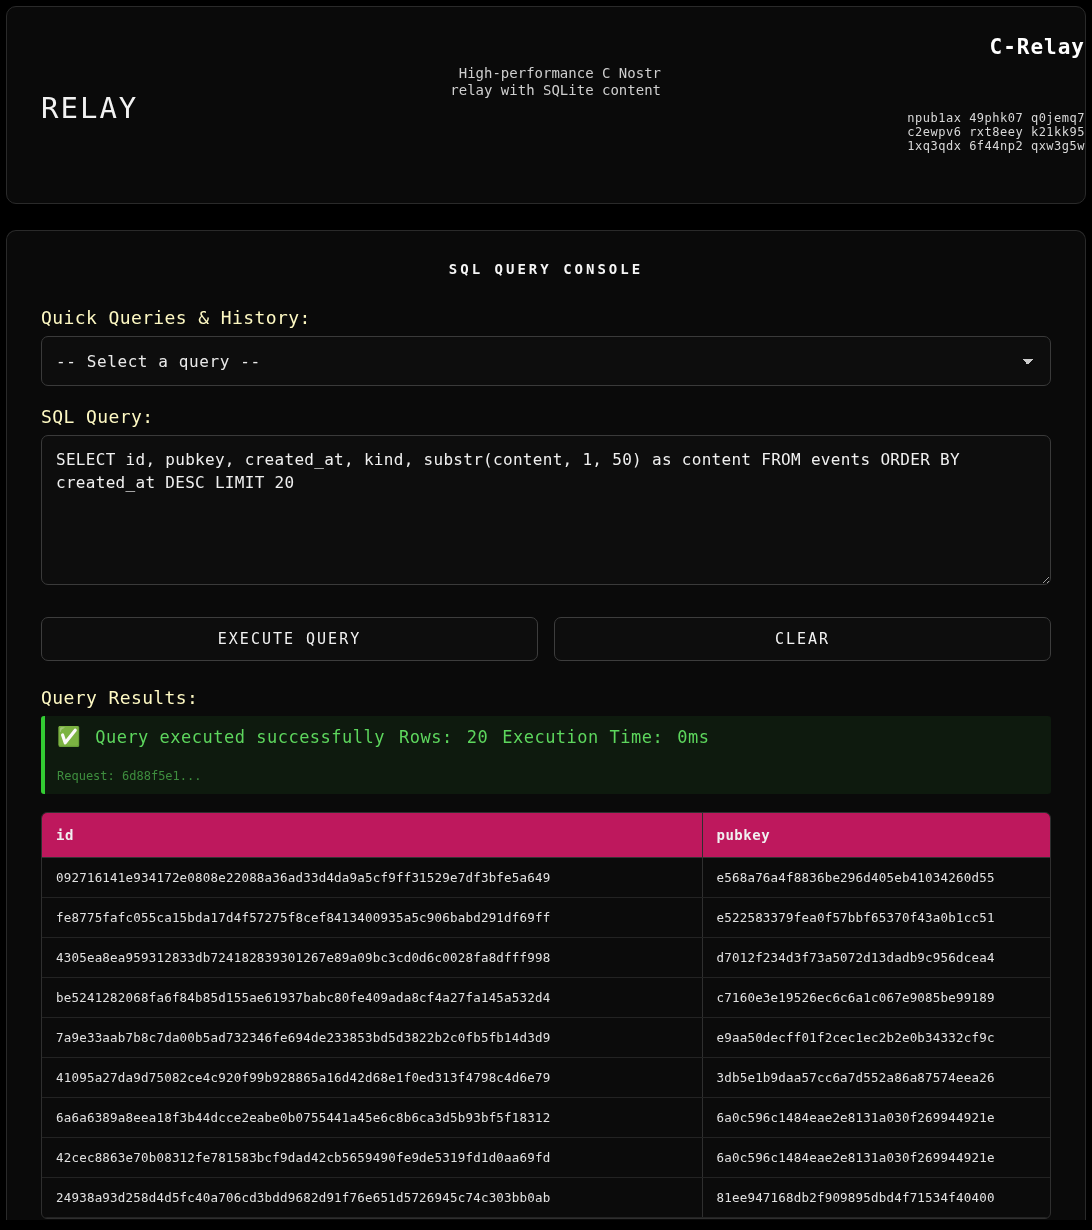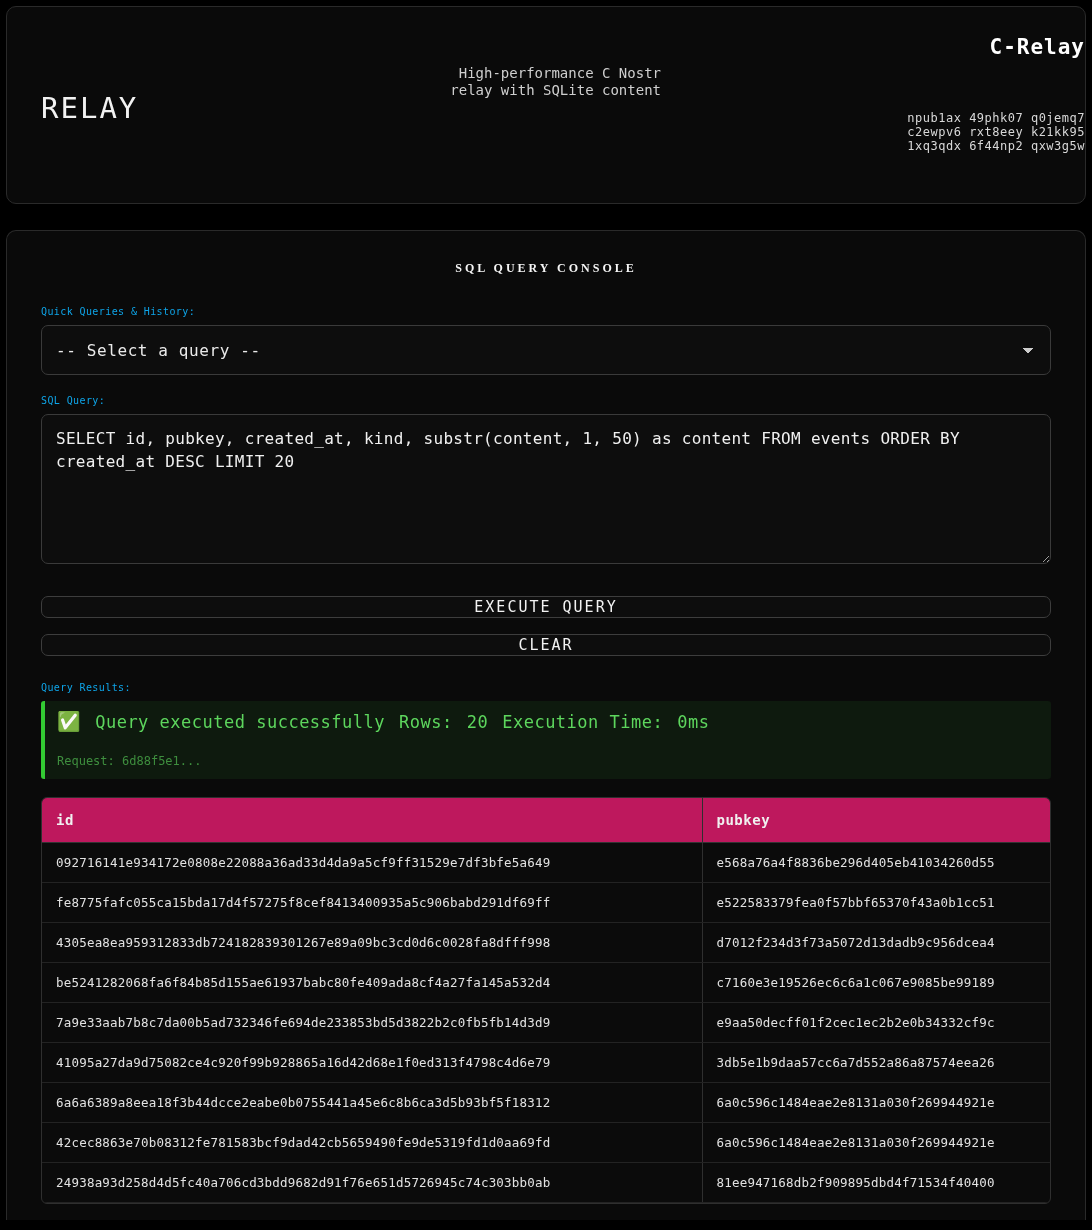--- a/index.html
+++ b/index.html
@@ -99,28 +99,27 @@
   #console {
     margin-top: 26px;
     padding: 30px 34px 0 34px;
     min-height: 990px;
     border-bottom: none;
     border-radius: 10px 10px 0 0;
   }
   #console-title {
     text-align: center;
     color: #f5f5f5;
-    font-size: 12px;
+    font-size: 14px;
     letter-spacing: 3px;
     margin: 0 0 30px 0;
-    font-family: Liberation Serif, serif;
   }
   .field-label {
-    color: #0ea5e9;
-    font-size: 10px;
+    color: #fef9c3;
+    font-size: 18px;
     margin-bottom: 8px;
     letter-spacing: 0.4px;
   }
   #query-select {
     width: 100%;
     height: 50px;
     background: #0d0d0d;
     color: #eaeaea;
     border: 1px solid #3a3a3a;
     border-radius: 7px;
@@ -149,21 +148,20 @@
     font-size: 16px;
     line-height: 23px;
     padding: 12px 14px;
     resize: vertical;
     letter-spacing: 0.3px;
   }
   #button-row {
     display: flex;
     gap: 16px;
     margin-top: 28px;
-    flex-direction: column;
   }
   .action-btn {
     flex: 1;
     height: 44px;
     background: #0d0d0d;
     color: #f2f2f2;
     border: 1px solid #3d3d3d;
     border-radius: 7px;
     font-family: "DejaVu Sans Mono", "Liberation Mono", monospace;
     font-size: 15px;

